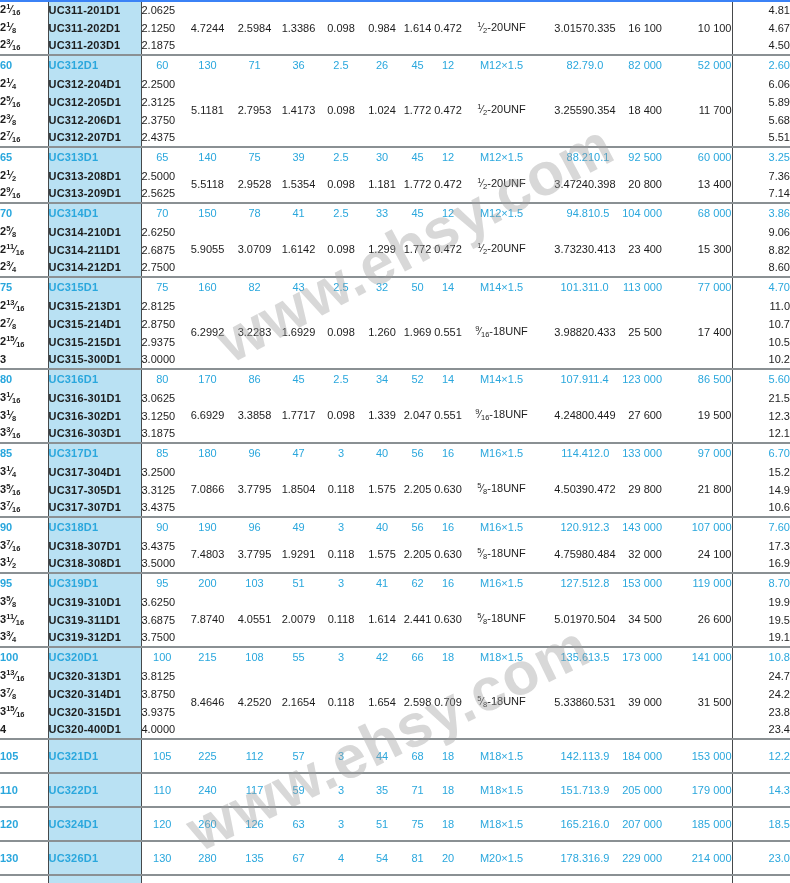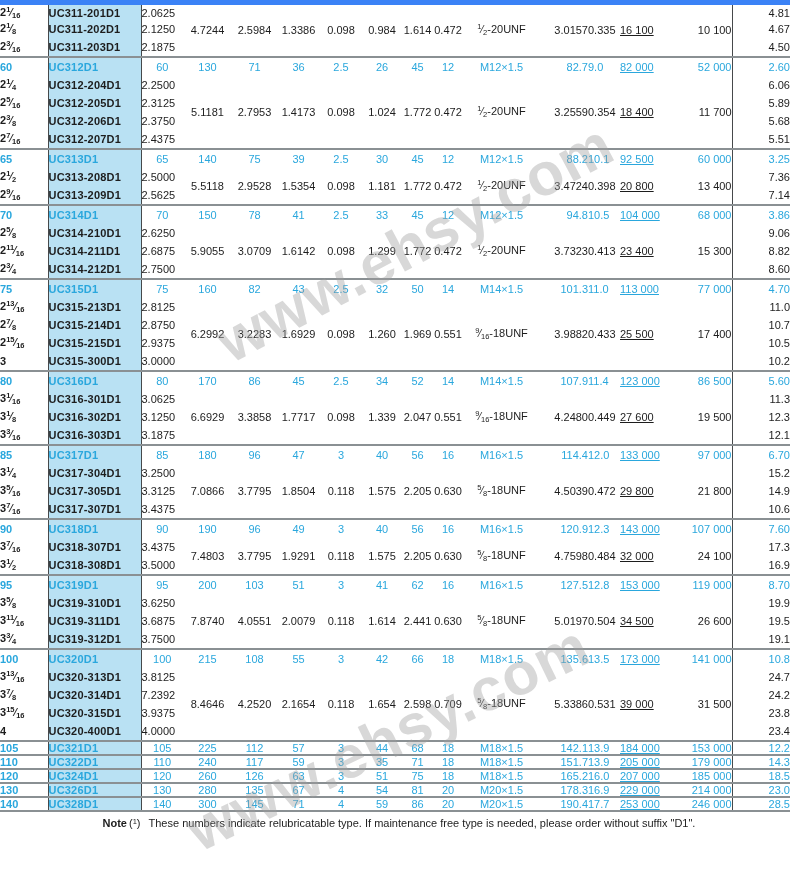--- a/index.html
+++ b/index.html
@@ -3,35 +3,35 @@
 <meta charset="utf-8">
 <style>
   html,body{margin:0;padding:0;background:#ffffff;}
   .page{position:relative;width:790px;height:883px;overflow:hidden;
         font-family:"Liberation Sans","DejaVu Sans",sans-serif;background:#fff;}
   table.catalog{border-collapse:collapse;table-layout:fixed;width:790px;}
   table.catalog td{font-size:11px;color:#1d1d1d;white-space:nowrap;overflow:hidden;
         padding:0;vertical-align:middle;line-height:1.1;}
   tr.r{height:18px;}
   tr.m{height:20px;}
-  tr.ms{height:14px;}
+  tr.ms{height:34px;}
   tr.sec td{border-top:2px solid #8a9093;}
-  tr.sec0 td{border-top:5px solid #3b82f6;}
+  tr.sec0 td{border-top:2px solid #3b82f6;}
   tbody tr:last-child td{border-bottom:2px solid #8a9093;}
   .vr{border-right:1px solid #46494b;}
   .band{background:#b9e1f3;}
   td.size{padding-left:11px;font-weight:bold;}
   td.part{padding-left:7px;font-weight:bold;letter-spacing:.2px;}
   td.dv{padding-left:3px;margin-left:31px;}
   tr.m td.dv,tr.ms td.dv{text-align:center;padding-left:0;}
   td.dim{text-align:center;}
   td.thread{text-align:center;}
   td.v1{text-align:right;padding-right:7px;}
   td.v2{text-align:left;padding-right:3px;}
-  td.l1{padding-right:5px;text-decoration:underline;}
+  td.l1{text-align:right;padding-right:5px;}
   td.l2{text-align:right;padding-right:19px;}
   td.wt{text-align:right;padding-right:21px;}
   tr.m td,tr.ms td{color:#2aa7dd;}
   .fx sup{font-size:7.5px;vertical-align:4px;}
   .fx sub{font-size:7.5px;vertical-align:-2px;}
   .fx .sl{font-size:10px;}
   .wm{position:absolute;font-size:60px;font-weight:bold;color:rgba(158,158,158,0.40);
       letter-spacing:1px;white-space:nowrap;pointer-events:none;z-index:9;}
   #wm1{left:415px;top:243px;transform:translate(-50%,-50%) rotate(-28deg);}
   #wm2{left:388px;top:738px;transform:translate(-50%,-50%) rotate(-26deg);}
@@ -320,21 +320,21 @@
           <td class="dim" rowspan="3">1.7717</td>
           <td class="dim" rowspan="3">0.098</td>
           <td class="dim" rowspan="3">1.339</td>
           <td class="dim" rowspan="3">2.047</td>
           <td class="dim" rowspan="3">0.551</td>
           <td class="thread" rowspan="3"><span class="fx"><sup>9</sup><span class="sl">⁄</span><sub>16</sub></span>-18UNF</td>
           <td class="v1" rowspan="3">4.2480</td>
           <td class="v2" rowspan="3">0.449</td>
           <td class="l1" rowspan="3">27 600</td>
           <td class="l2 vr" rowspan="3">19 500</td>
-          <td class="wt">11.3</td>
+          <td class="wt">21.5</td>
         </tr>
         <tr class="r">
           <td class="size vr">3<span class="fx"><sup>1</sup><span class="sl">⁄</span><sub>8</sub></span></td>
           <td class="part band vr">UC316-302D1</td>
           <td class="dv">3.1250</td>
           <td class="wt">12.3</td>
         </tr>
         <tr class="r">
           <td class="size vr">3<span class="fx"><sup>3</sup><span class="sl">⁄</span><sub>16</sub></span></td>
           <td class="part band vr">UC316-303D1</td>
@@ -511,21 +511,21 @@
           <td class="thread" rowspan="4"><span class="fx"><sup>5</sup><span class="sl">⁄</span><sub>8</sub></span>-18UNF</td>
           <td class="v1" rowspan="4">5.3386</td>
           <td class="v2" rowspan="4">0.531</td>
           <td class="l1" rowspan="4">39 000</td>
           <td class="l2 vr" rowspan="4">31 500</td>
           <td class="wt">24.7</td>
         </tr>
         <tr class="r">
           <td class="size vr">3<span class="fx"><sup>7</sup><span class="sl">⁄</span><sub>8</sub></span></td>
           <td class="part band vr">UC320-314D1</td>
-          <td class="dv">7.2392</td>
+          <td class="dv">3.8750</td>
           <td class="wt">24.2</td>
         </tr>
         <tr class="r">
           <td class="size vr">3<span class="fx"><sup>15</sup><span class="sl">⁄</span><sub>16</sub></span></td>
           <td class="part band vr">UC320-315D1</td>
           <td class="dv">3.9375</td>
           <td class="wt">23.8</td>
         </tr>
         <tr class="r">
           <td class="size vr">4</td>

